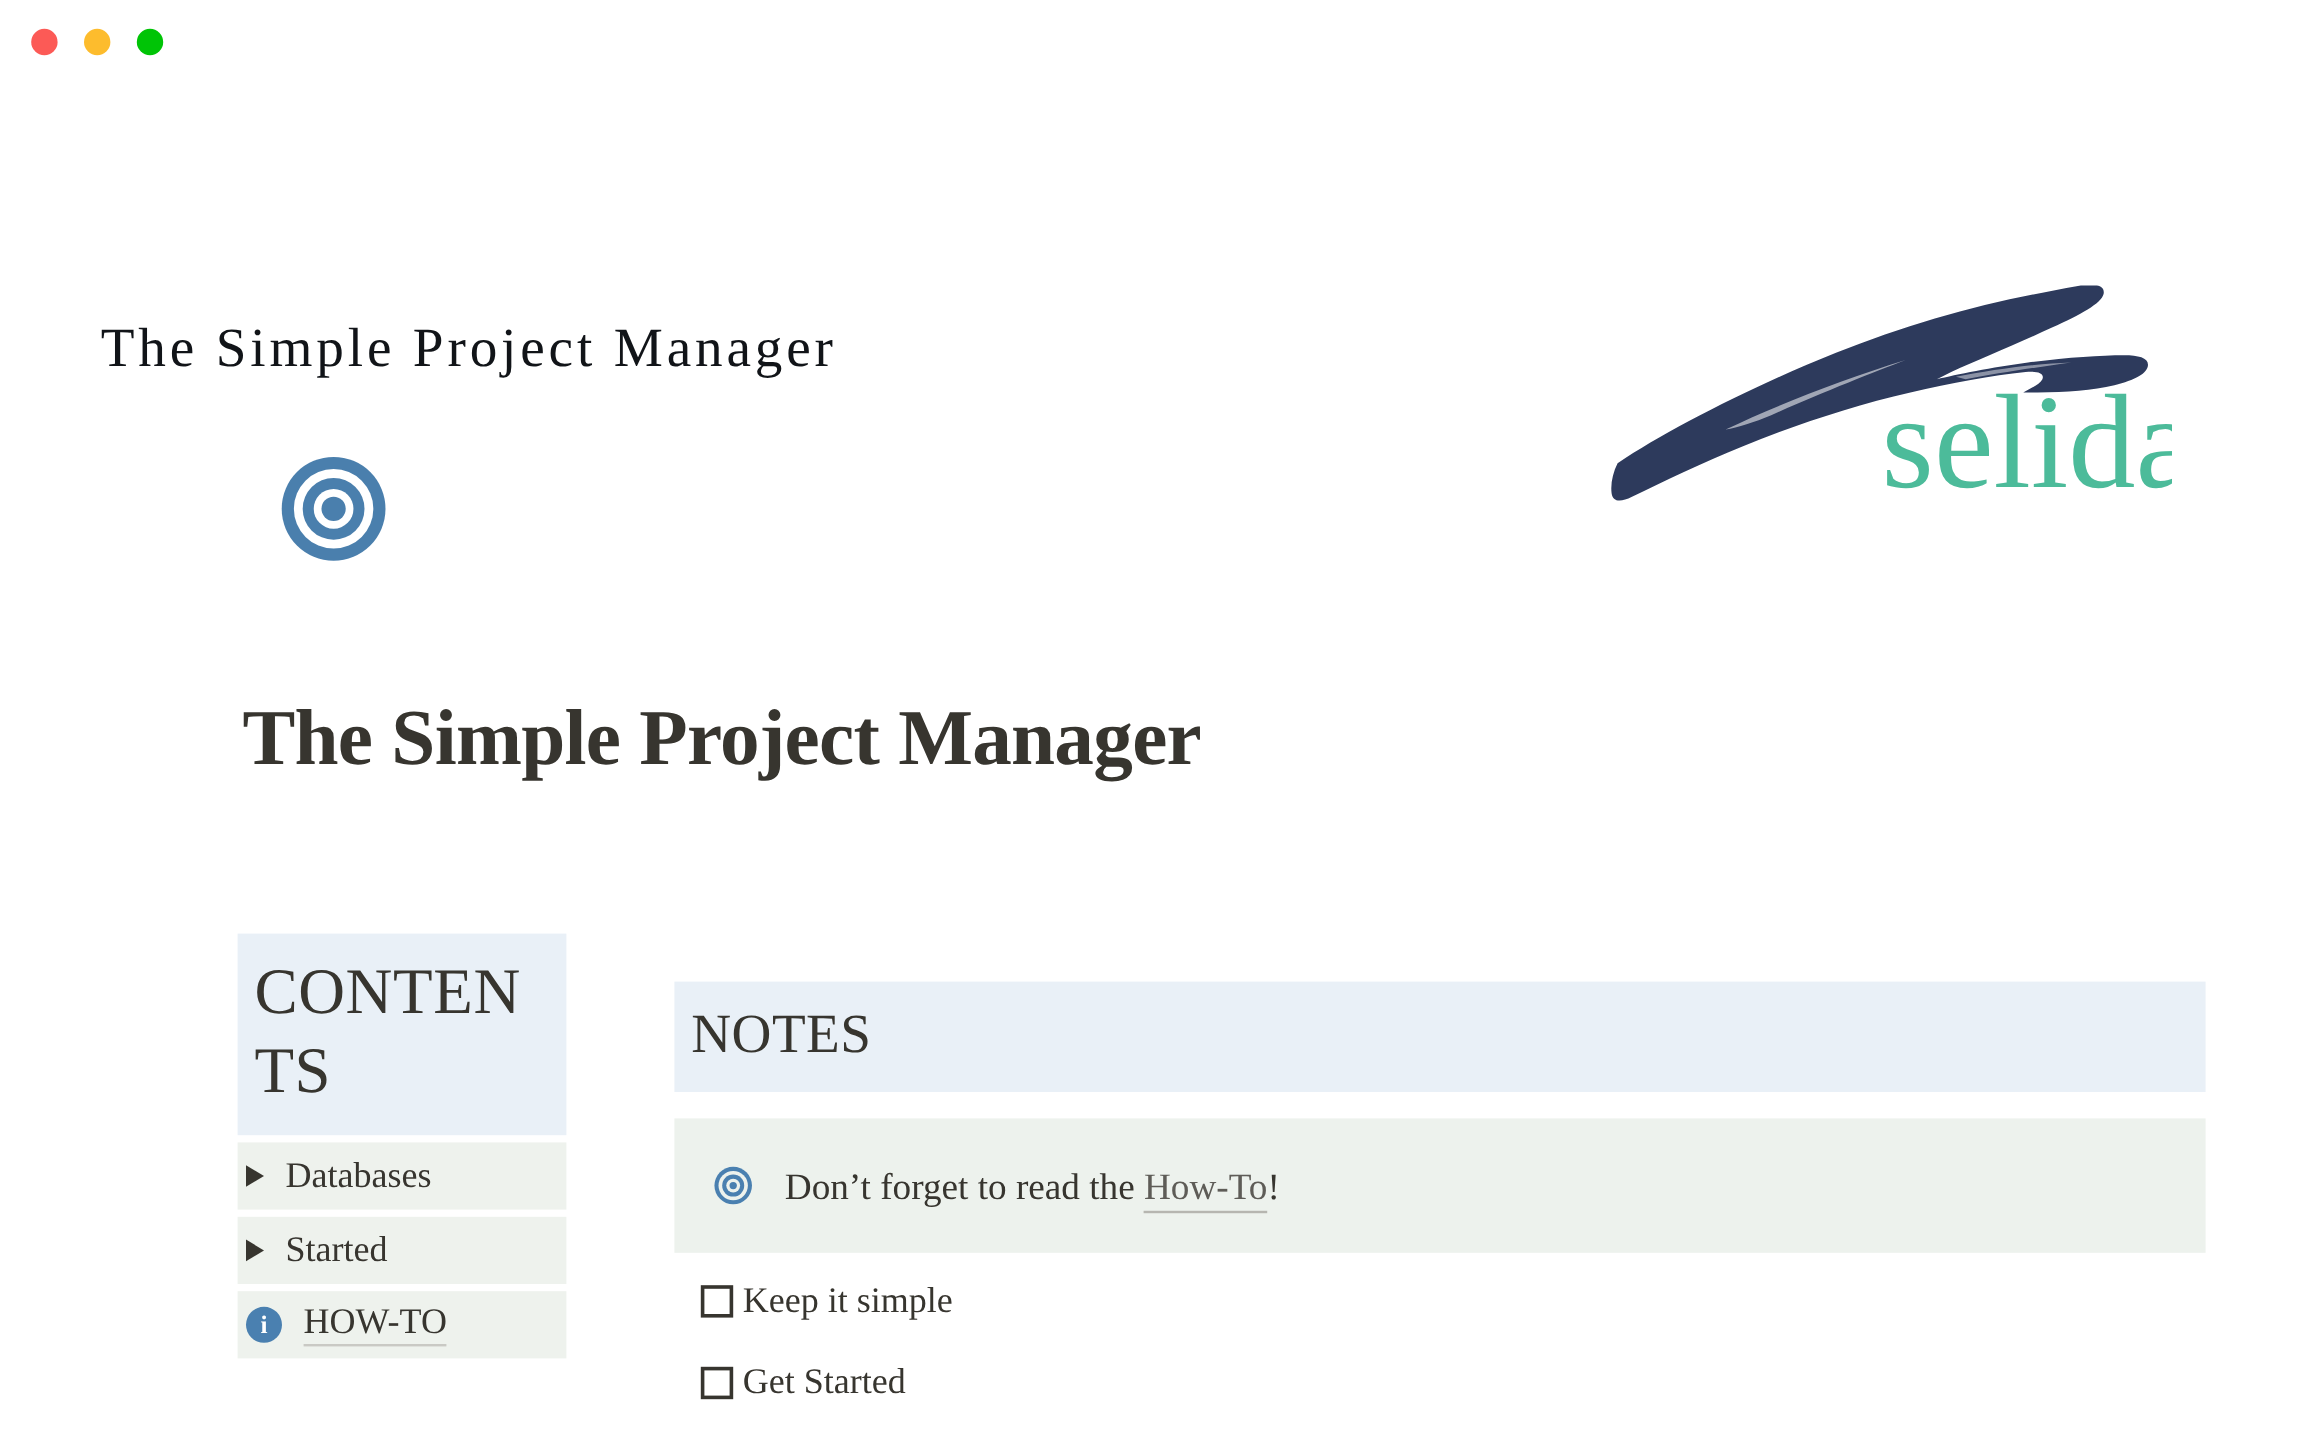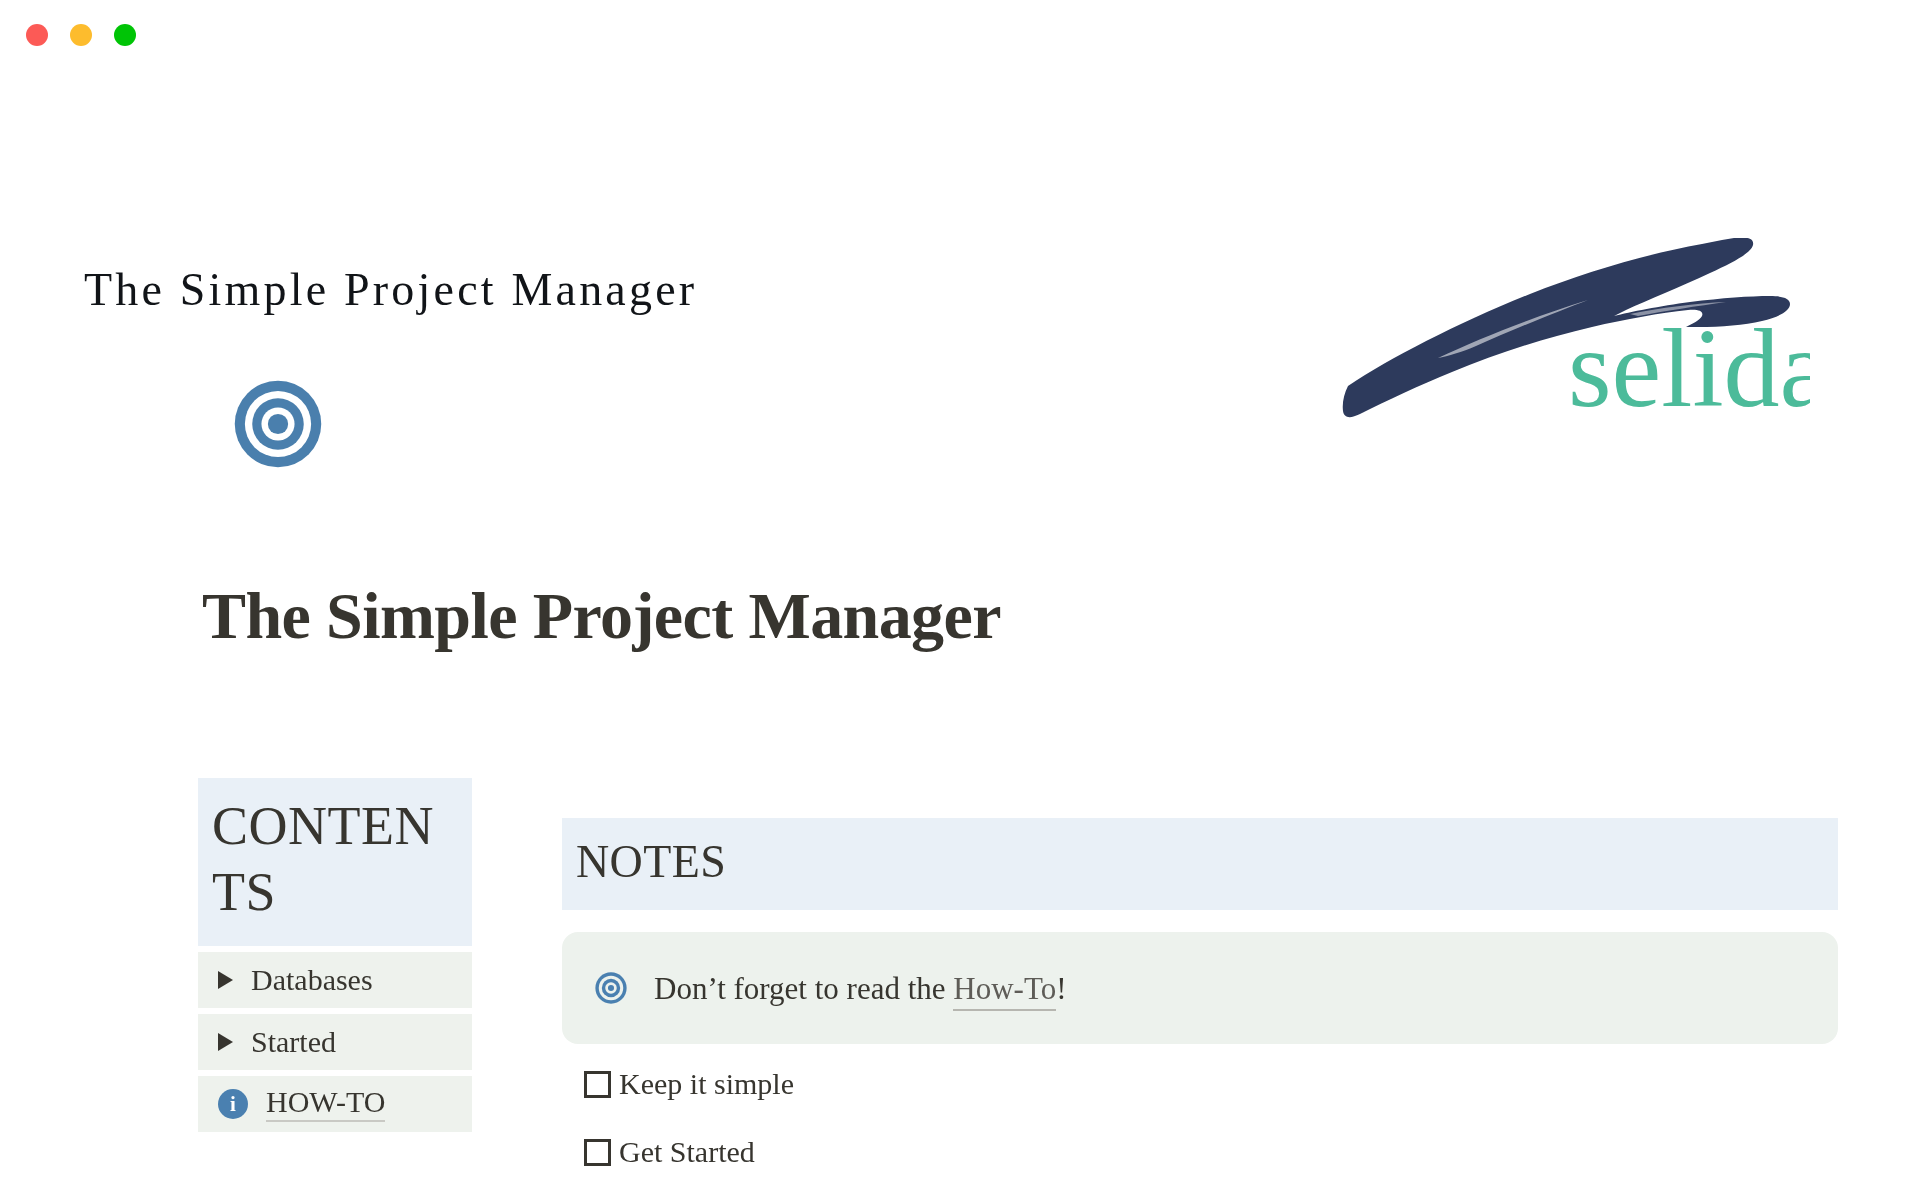--- a/index.html
+++ b/index.html
@@ -117,21 +117,21 @@
     padding-top:16px;
   }
 
   
   .toc-row{
     background:#eef2ed;
     height:56px;
     margin-top:6px;
     display:flex;
     align-items:center;
-    padding-left:14px;
+    padding-left:1px;
     gap:12px;
   }
   .toggle-tri{
     width:0; height:0;
     border-left:15px solid #37352f;
     border-top:9px solid transparent;
     border-bottom:9px solid transparent;
     flex:none;
     margin-left:6px;
     margin-right:6px;
@@ -160,21 +160,21 @@
     flex:none;
     margin-left:6px;
     margin-right:6px;
     line-height:1;
   }
 
   
   .callout{
     margin-top:22px;
     background:#edf2ed;
-    border-radius:16px;
+    border-radius:0;
     height:112px;
     display:flex;
     align-items:center;
     padding-left:32px;
     gap:26px;
   }
   .callout-icon{ width:34px; height:34px; flex:none; }
   .callout-icon svg{ width:100%; height:100%; display:block; }
   .callout-text{
     font-family:"Liberation Serif", serif;

